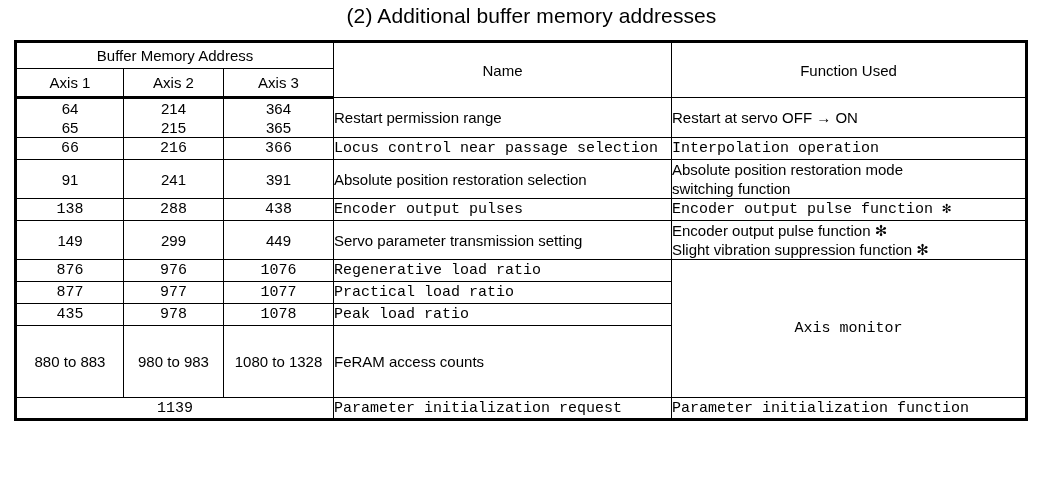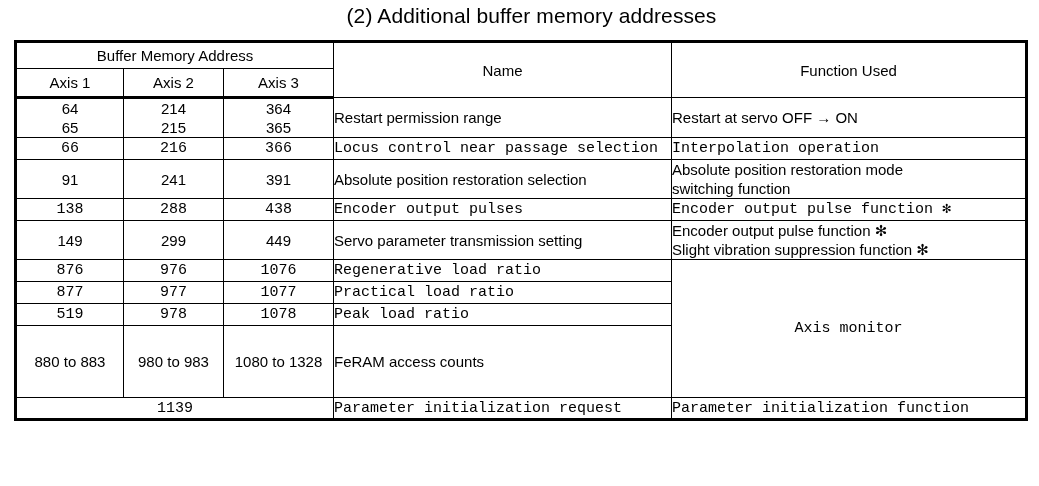--- a/index.html
+++ b/index.html
@@ -207,21 +207,21 @@
         </tr>
 
         <tr class="rowshort">
           <td class="num">877</td>
           <td class="num">977</td>
           <td class="num">1077</td>
           <td class="txt">Practical load ratio</td>
         </tr>
 
         <tr class="rowshort">
-          <td class="num">519</td>
+          <td class="num">435</td>
           <td class="num">978</td>
           <td class="num">1078</td>
           <td class="txt">Peak load ratio</td>
         </tr>
 
         <tr class="rowferam">
           <td class="feram-num">
             <span class="stack">880</span>
             <span class="stack">to</span>
             <span class="stack">883</span>

